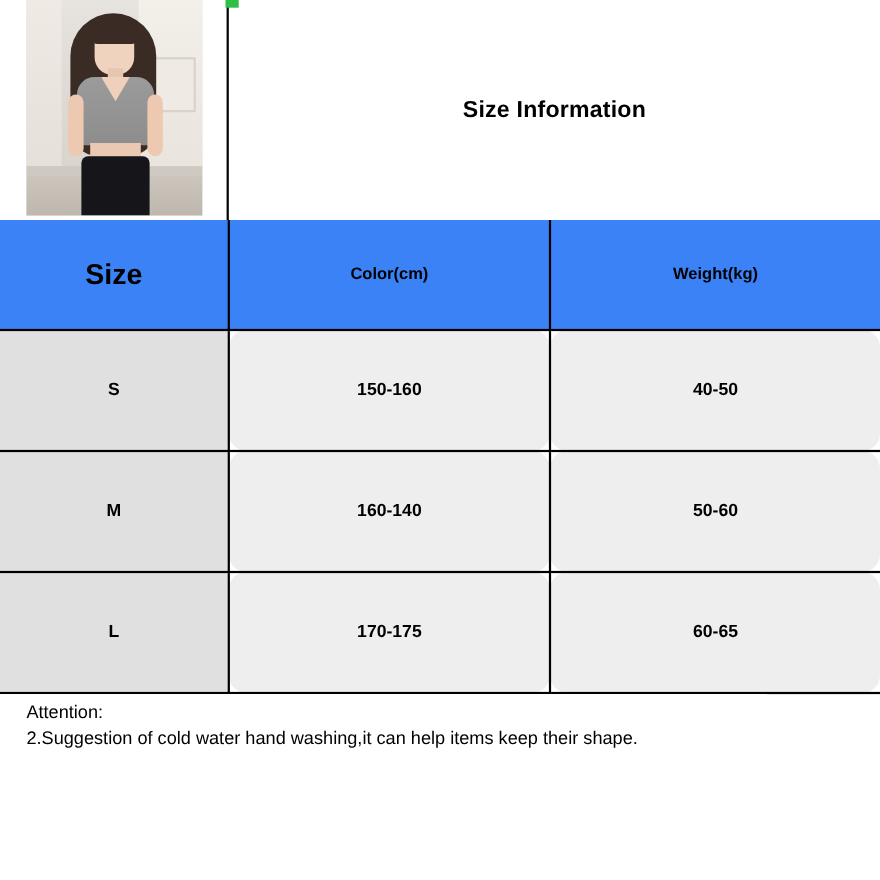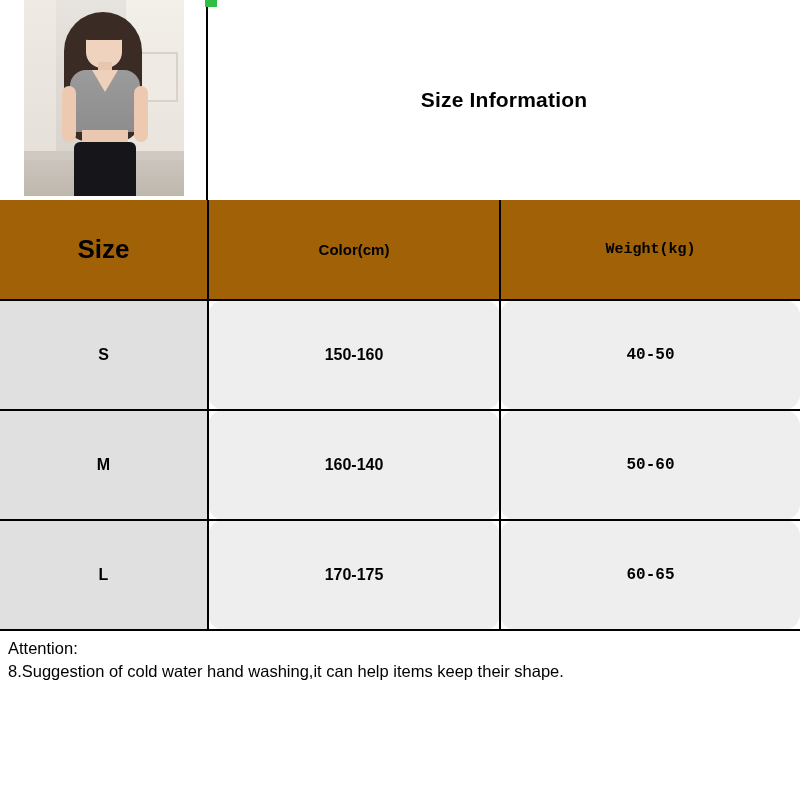--- a/index.html
+++ b/index.html
@@ -164,29 +164,28 @@
     border: 2px solid #000000;
     border-left: none;
     border-top: none;
     text-align: center;
     vertical-align: middle;
     font-weight: bold;
     color: #000000;
   }
   .size-table td:last-child, .size-table th:last-child {
     border-right: none;
-    font-family: Liberation Mono, monospace;
   }
   .col-size { width: 208px; }
   .col-h { width: 292px; }
   .col-w { width: 300px; }
 
   .head-row td {
     height: 97px;
-    background: #a16207;
+    background: #3b82f6;
   }
   .head-size {
     font-size: 26px;
   }
   .head-metric {
     font-size: 15px;
   }
 
   .body-row td {
     height: 106px;
@@ -197,21 +196,21 @@
   }
   .body-row .cell-value {
     background: #eeeeee;
     border-radius: 16px;
   }
 
   
   .attention {
     box-sizing: border-box;
     width: 697px;
-    padding: 6px 8px 0 8px;
+    padding: 6px 8px 0 24px;
     background: #ffffff;
   }
   .attention-line {
     font-size: 16.5px;
     line-height: 1.42;
     color: #000000;
   }
   .attention-head {
     font-size: 16.5px;
     line-height: 1.42;
@@ -285,16 +284,16 @@
       <tr class="body-row">
         <td class="cell-size">L</td>
         <td class="cell-value">170-175</td>
         <td class="cell-value">60-65</td>
       </tr>
     </tbody>
   </table>
 
   <div class="attention">
     <div class="attention-head">Attention:</div>
-    <div class="attention-line">8.Suggestion of cold water hand washing,it can help items keep their shape.</div>
+    <div class="attention-line">2.Suggestion of cold water hand washing,it can help items keep their shape.</div>
   </div>
 
 </div>
 
 </body></html>

